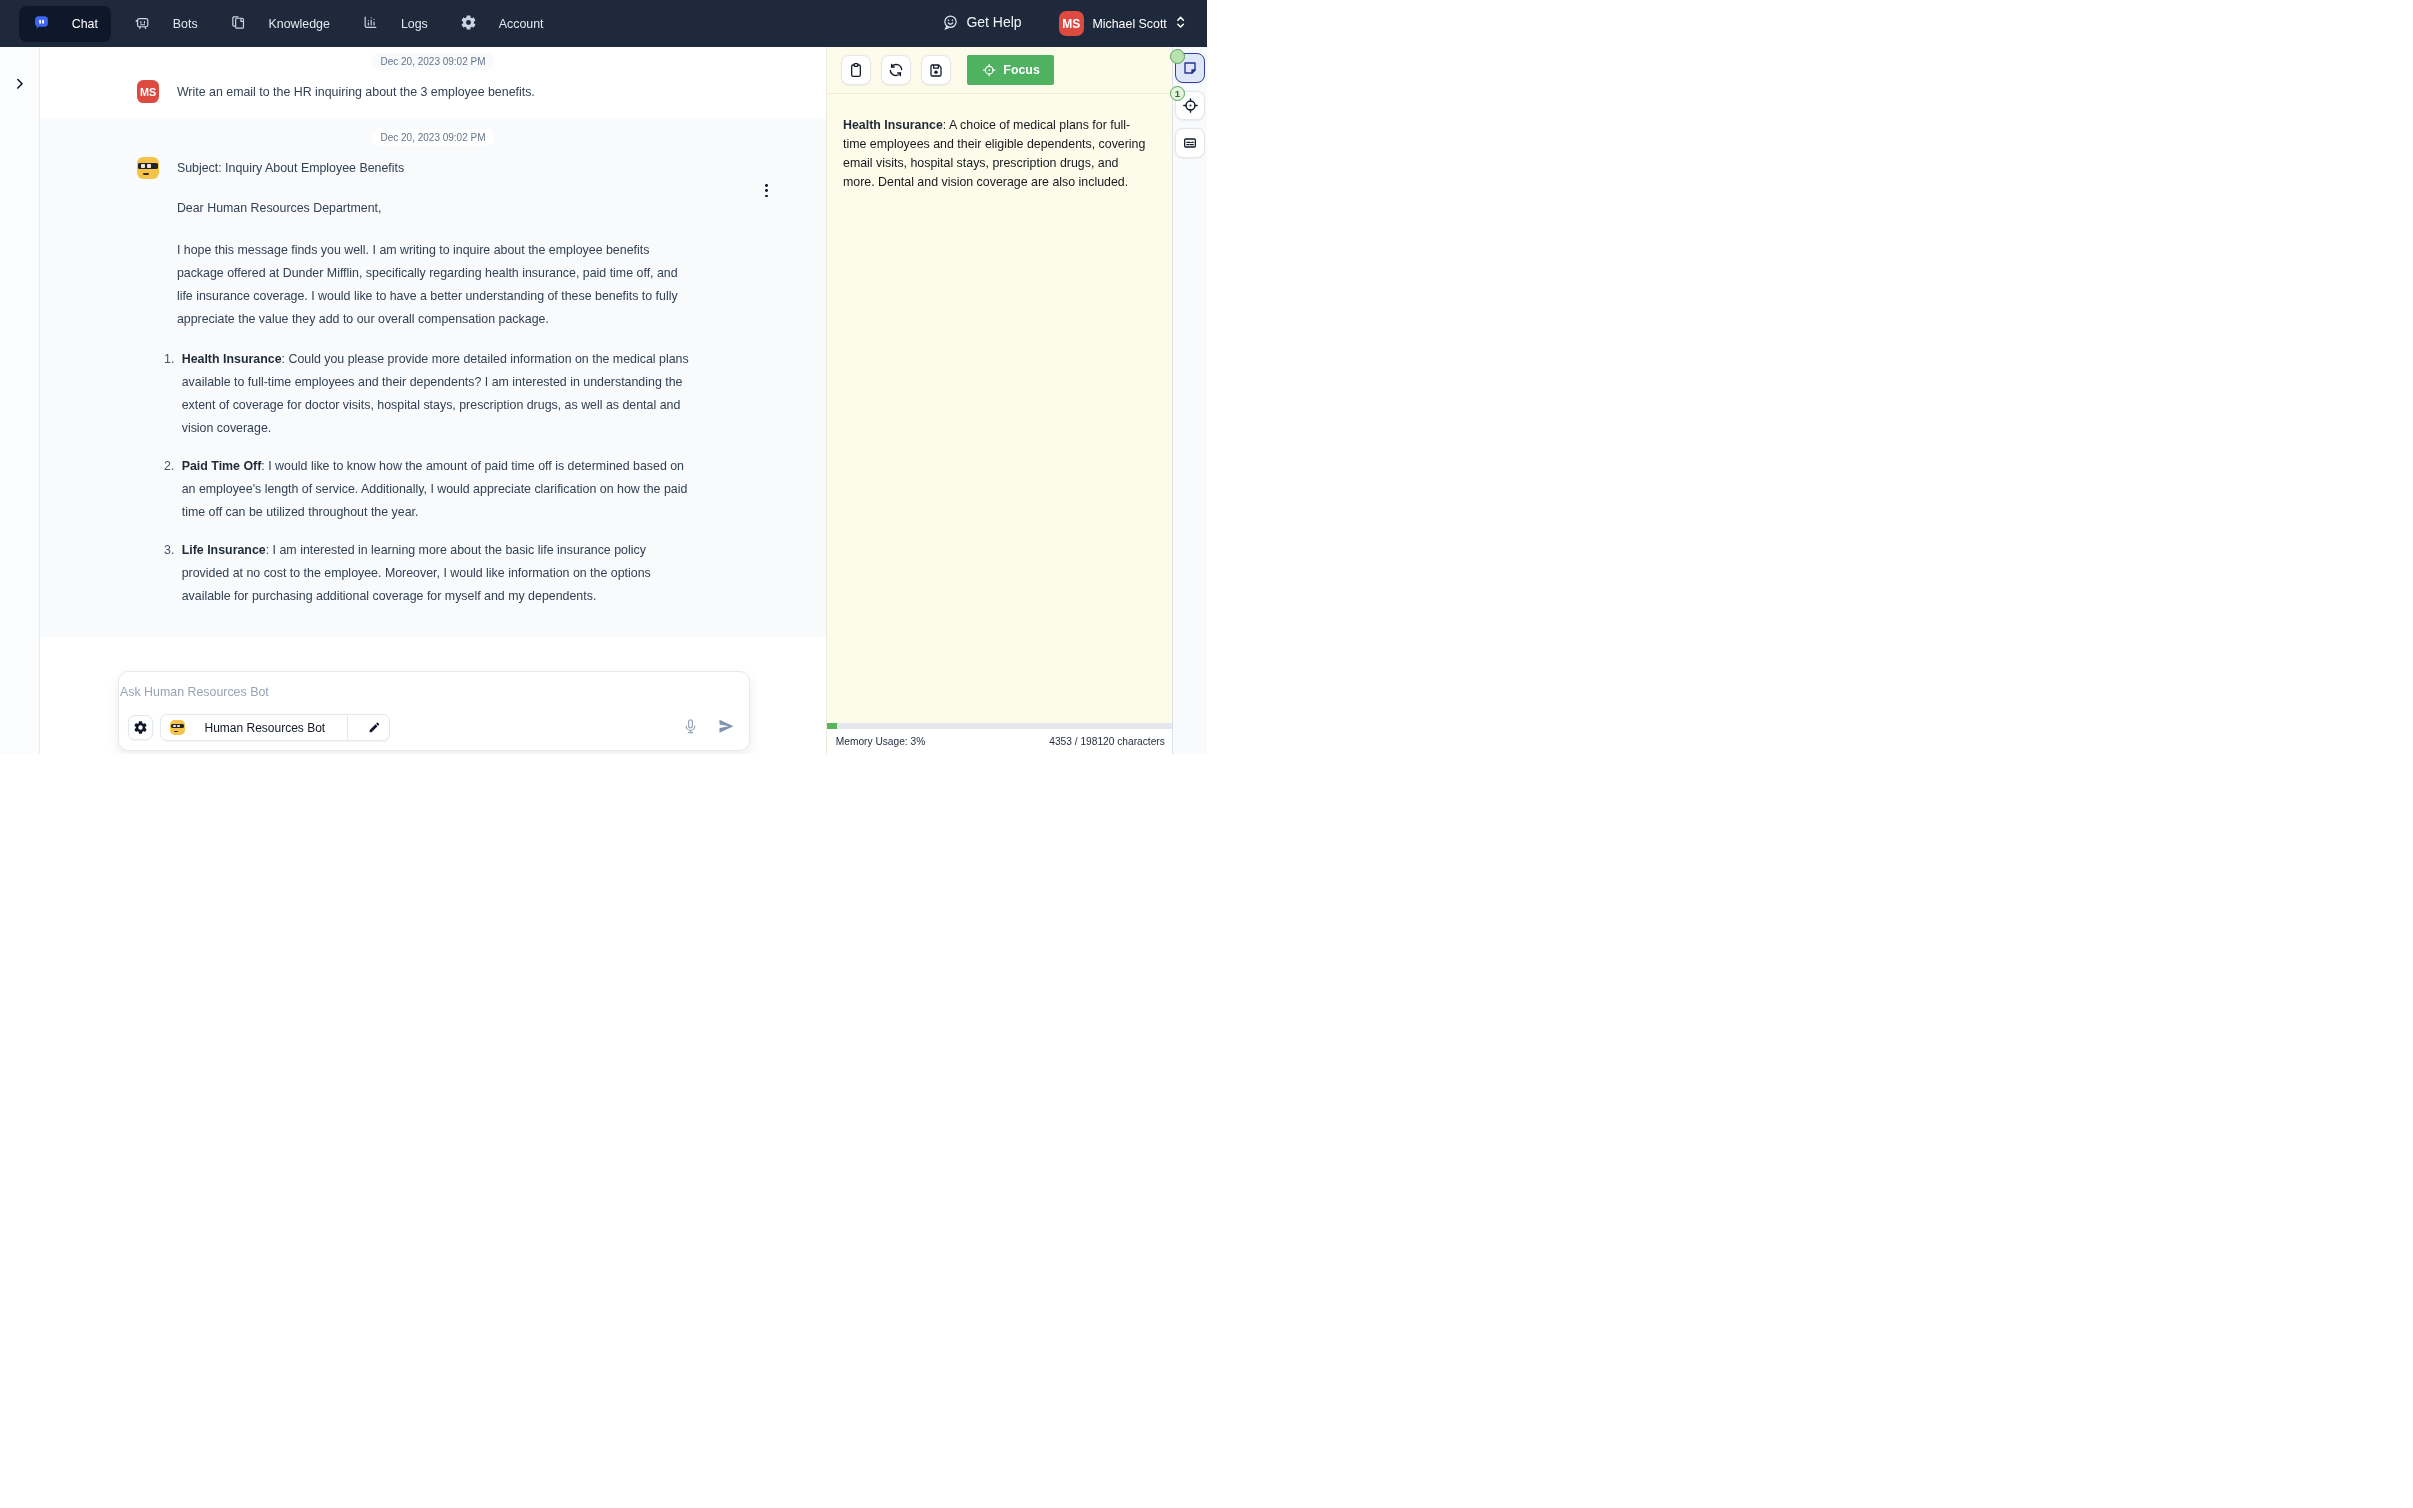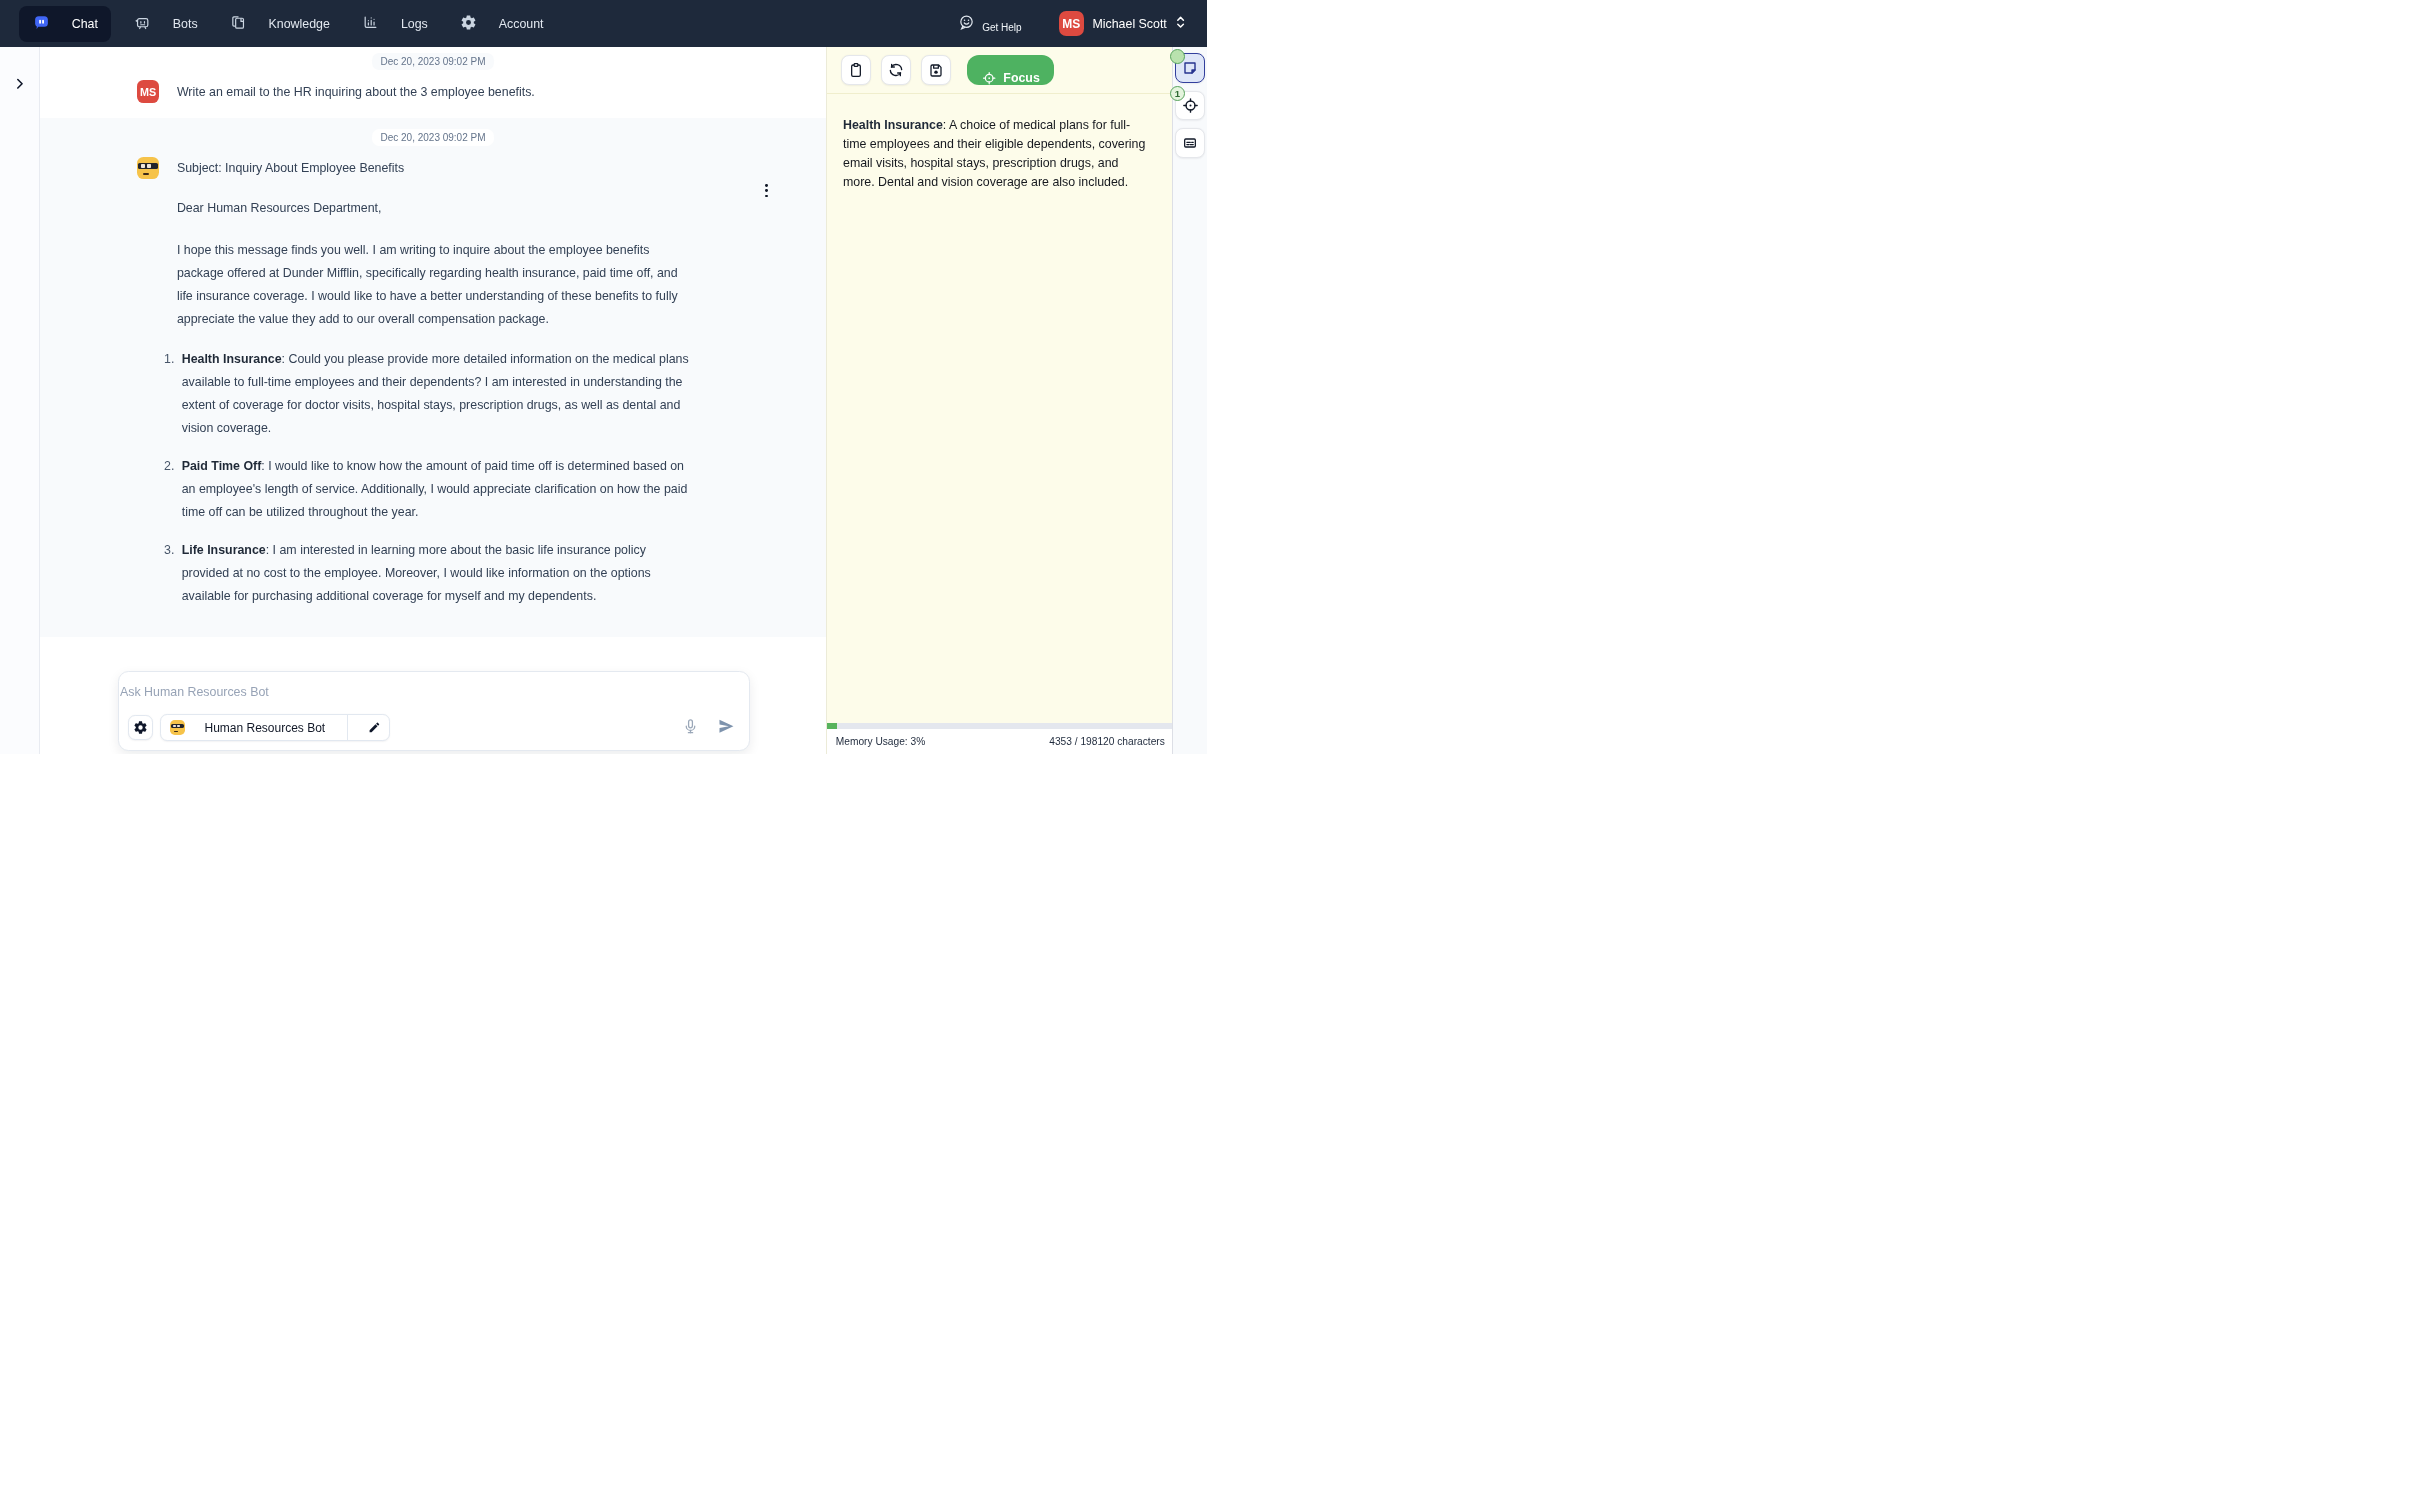--- a/index.html
+++ b/index.html
@@ -8,21 +8,21 @@
   .app { position:relative; width:1207px; height:754px; background:#fff; }
 
   
   .nav { position:absolute; top:0; left:0; right:0; height:47px; background:#1e293b;
     display:flex; align-items:center; padding:0 21px 0 22.3px; z-index:50; }
   .nav-item { display:flex; align-items:center; gap:22px; color:#e2e8f0; font-size:12.4px;
     margin-right:32px; cursor:pointer; white-space:nowrap; }
   .nav-item.active { background:#0f172a; border-radius:8px; padding:8px 13.6px; color:#fff;
     margin-left:-3.2px; margin-right:22.3px; }
   .nav-spacer { flex:1; }
-  .gethelp { display:flex; align-items:flex-end; gap:7.2px; color:#f1f5f9; font-size:10px; cursor:pointer; }
+  .gethelp { display:flex; align-items:flex-start; gap:7.2px; color:#f1f5f9; font-size:14px; cursor:pointer; }
   .user-chip { display:flex; align-items:center; margin-left:37px; cursor:pointer; }
   .user-avatar { width:25px; height:25px; border-radius:7.2px; background:#dd4a40; color:#fff;
     font-size:12px; font-weight:bold; display:flex; align-items:center; justify-content:center; }
   .user-name { color:#fff; font-size:12.4px; margin:0 8px 0 8.8px; }
 
   
   .main { position:absolute; top:47px; left:0; right:0; bottom:0; display:flex; }
   .left-strip { width:40px; background:#fbfcfe; border-right:0.8px solid #e8ebf1; position:relative; }
   .collapse-btn { position:absolute; top:26px; left:8.8px; width:21px; height:21px; display:flex;
     align-items:center; justify-content:center; cursor:pointer; }
@@ -73,22 +73,22 @@
   .bot-pill .edit-wrap { width:29px; display:flex; align-items:center; justify-content:center; }
   .input-right { margin-left:auto; display:flex; align-items:center; gap:18.4px; }
 
   
   .right-panel { width:346px; background:#fdfcea; border-left:0.8px solid #ecebd8; display:flex;
     flex-direction:column; position:relative; }
   .panel-head { height:47px; display:flex; align-items:center; padding-left:13.6px; gap:10.4px;
     border-bottom:0.8px solid #f0eecd; flex:0 0 47px; }
   .tool-btn { width:30px; height:30px; background:#fff; border:0.8px solid #e5e7eb; border-radius:8px;
     box-shadow:0 0.8px 1.6px rgba(15,23,42,.06); display:flex; align-items:center; justify-content:center; cursor:pointer; }
-  .focus-btn { height:30px; background:#4eb261; border:none; border-radius:12px; color:#fff;
-    font-size:12.4px; font-weight:bold; display:flex; align-items:flex-end; gap:7.2px; padding:0 14.4px;
+  .focus-btn { height:30px; background:#4eb261; border:none; border-radius:2px; color:#fff;
+    font-size:12.4px; font-weight:bold; display:flex; align-items:center; gap:7.2px; padding:0 14.4px;
     margin-left:5.6px; cursor:pointer; font-family:"Liberation Sans", sans-serif; }
   .panel-body { flex:1; padding:21.5px 21px 0 16px; overflow:hidden; color:#16191f; font-size:12.4px; }
   .panel-body p { line-height:19px; margin-bottom:13.6px; }
   .panel-progress { height:5.6px; background:#e4e7ee; flex:0 0 5.6px; }
   .panel-progress .fill { height:100%; background:#58b35d; }
   .panel-status { height:25.5px; background:#fff; display:flex; align-items:center;
     justify-content:space-between; padding:0 7.2px 0 8.8px; font-size:10.2px; color:#1e293b; flex:0 0 25.5px; }
 
   
   .right-strip { flex:1; background:#f8fafc; border-left:1.6px solid #dddfe6; display:flex;

